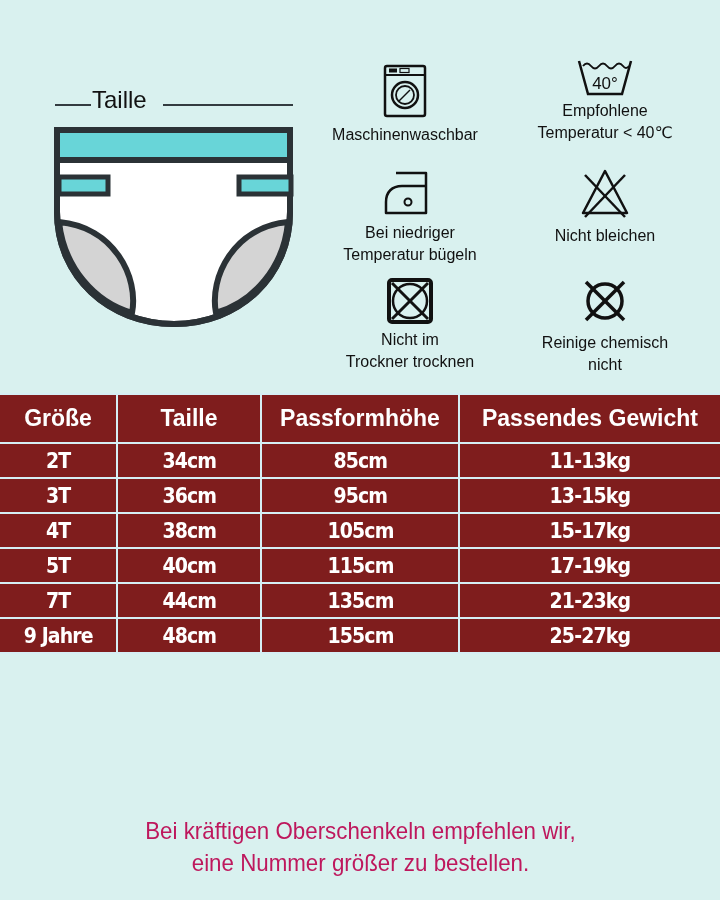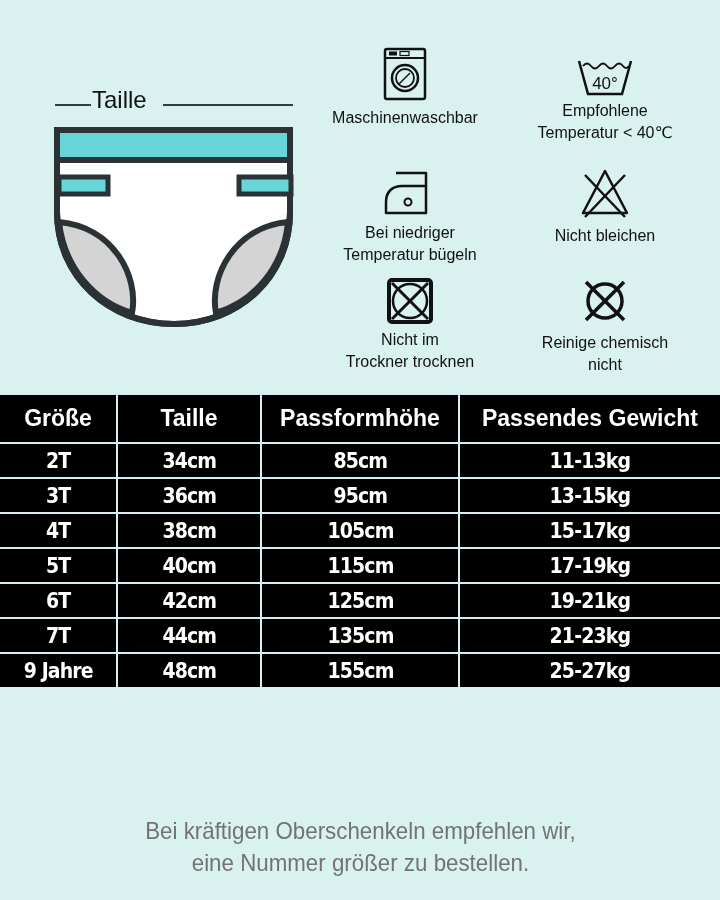--- a/index.html
+++ b/index.html
@@ -20,21 +20,21 @@
   .taille-line-r { position: absolute; left: 163px; top: 104px; width: 130px; height: 2px; background: #333c40; }
 
   .diaper { position: absolute; left: 54px; top: 127px; }
 
   .care-item { position: absolute; text-align: center; font-size: 16px; line-height: 22px; }
   .care-item .icon { display: block; margin: 0 auto; }
   .care-item .txt { display: block; white-space: pre-line; }
 
   .table {
     position: absolute; left: 0; top: 393px; width: 720px;
-    background: #000000;
+    background: #7f1d1d;
     border-collapse: collapse;
     color: #fff;
   }
   .table th, .table td {
     border: 2px solid #d6eef4;
     text-align: center;
     vertical-align: middle;
   }
   .table th {
     height: 49px;
@@ -49,21 +49,21 @@
     font-size: 22px; font-weight: bold;
     letter-spacing: -1px;
     transform-origin: center;
   }
   .table td span { display: inline-block; transform: scaleX(0.86); }
   .table tr td:first-child, .table tr th:first-child { border-left: none; }
   .table tr td:last-child, .table tr th:last-child { border-right: none; }
 
   .note {
     position: absolute; left: 0; top: 815px; width: 720px;
-    text-align: center; font-size: 24px; line-height: 32px; color: #737373;
+    text-align: center; font-size: 24px; line-height: 32px; color: #be185d;
     white-space: pre-line;
   }
   .note span { display: inline-block; transform: scaleX(0.93); }
 </style>
 </head>
 <body>
 
 <div class="top">
   <div class="taille-line-l"></div>
   <div class="taille-label">Taille</div>
@@ -77,21 +77,21 @@
     <line x1="3" y1="33" x2="236" y2="33" stroke="#2b3236" stroke-width="6"></line>
 
     <rect x="5" y="50" width="49" height="17" fill="#68d5d8" stroke="#2b3236" stroke-width="5"></rect>
     <rect x="185" y="50" width="52" height="17" fill="#68d5d8" stroke="#2b3236" stroke-width="5"></rect>
 
     <path d="M5,95 C60,100 85,150 78,186 C40,175 10,140 5,95 Z" fill="#d4d4d4" stroke="#2b3236" stroke-width="6" stroke-linejoin="round"></path>
     <path d="M234,95 C180,100 155,150 162,186 C200,175 230,140 234,95 Z" fill="#d4d4d4" stroke="#2b3236" stroke-width="6" stroke-linejoin="round"></path>
     <path d="M3,85 C3,150 55,197 120,197 C185,197 236,150 236,85" fill="none" stroke="#2b3236" stroke-width="6"></path>
   </svg>
 
-  <div class="care-item" style="left:310px; top:47px; width:190px;">
+  <div class="care-item" style="left:310px; top:64px; width:190px;">
     <svg class="icon" width="44" height="54" viewBox="0 0 44 54">
       <rect x="2" y="2" width="40" height="50" rx="2" fill="none" stroke="#111" stroke-width="2.5"></rect>
       <line x1="2" y1="11" x2="42" y2="11" stroke="#111" stroke-width="2"></line>
       <rect x="6" y="4.5" width="8" height="4" fill="#111"></rect>
       <rect x="17" y="4.5" width="9" height="4" fill="none" stroke="#111" stroke-width="1.2"></rect>
       <circle cx="22" cy="31" r="13" fill="none" stroke="#111" stroke-width="2.5"></circle>
       <circle cx="22" cy="31" r="9" fill="none" stroke="#111" stroke-width="1.8"></circle>
       <path d="M16,37 L27,26" stroke="#111" stroke-width="1.5"></path>
     </svg>
     <span class="txt" style="margin-top:6px;">Maschinenwaschbar</span>
@@ -181,26 +181,20 @@
       <td><span>105cm</span></td>
       <td><span>15-17kg</span></td>
     </tr>
     <tr>
       <td><span>5T</span></td>
       <td><span>40cm</span></td>
       <td><span>115cm</span></td>
       <td><span>17-19kg</span></td>
     </tr>
     <tr>
-      <td><span>6T</span></td>
-      <td><span>42cm</span></td>
-      <td><span>125cm</span></td>
-      <td><span>19-21kg</span></td>
-    </tr>
-    <tr>
       <td><span>7T</span></td>
       <td><span>44cm</span></td>
       <td><span>135cm</span></td>
       <td><span>21-23kg</span></td>
     </tr>
     <tr>
       <td><span>9 Jahre</span></td>
       <td><span>48cm</span></td>
       <td><span>155cm</span></td>
       <td><span>25-27kg</span></td>

